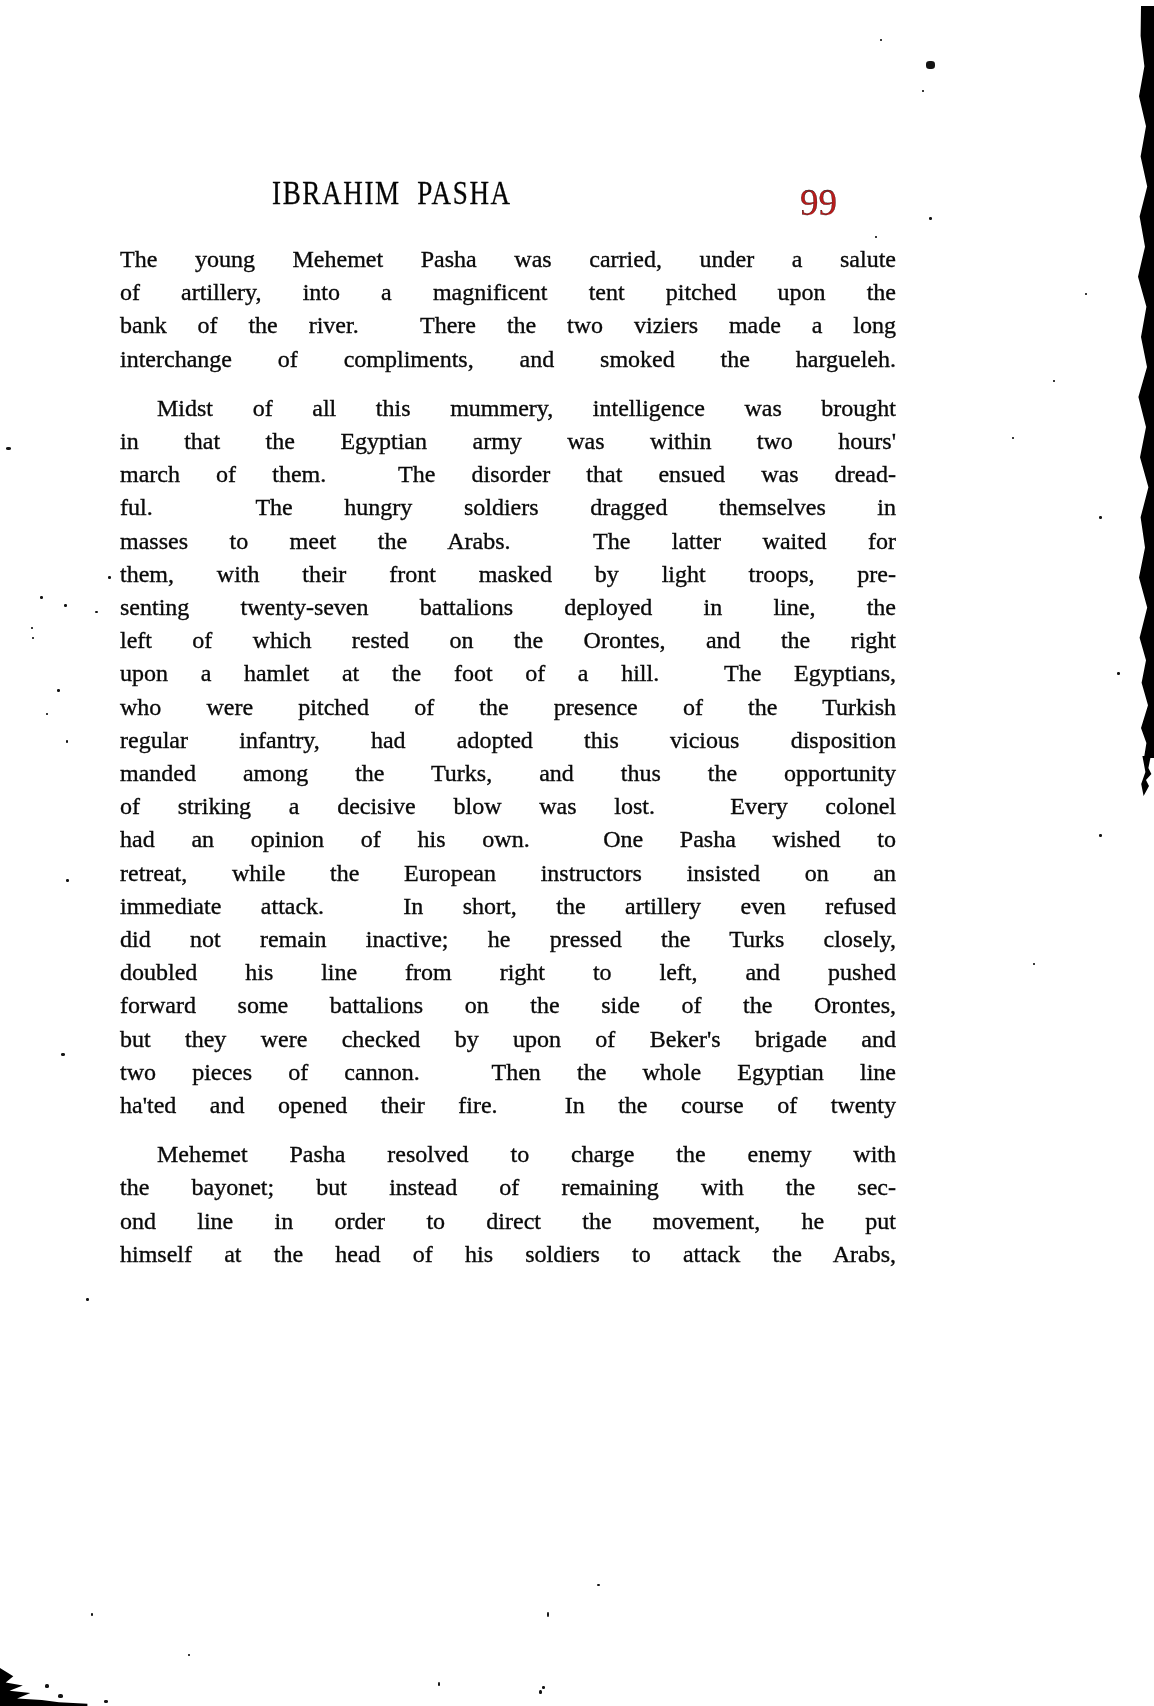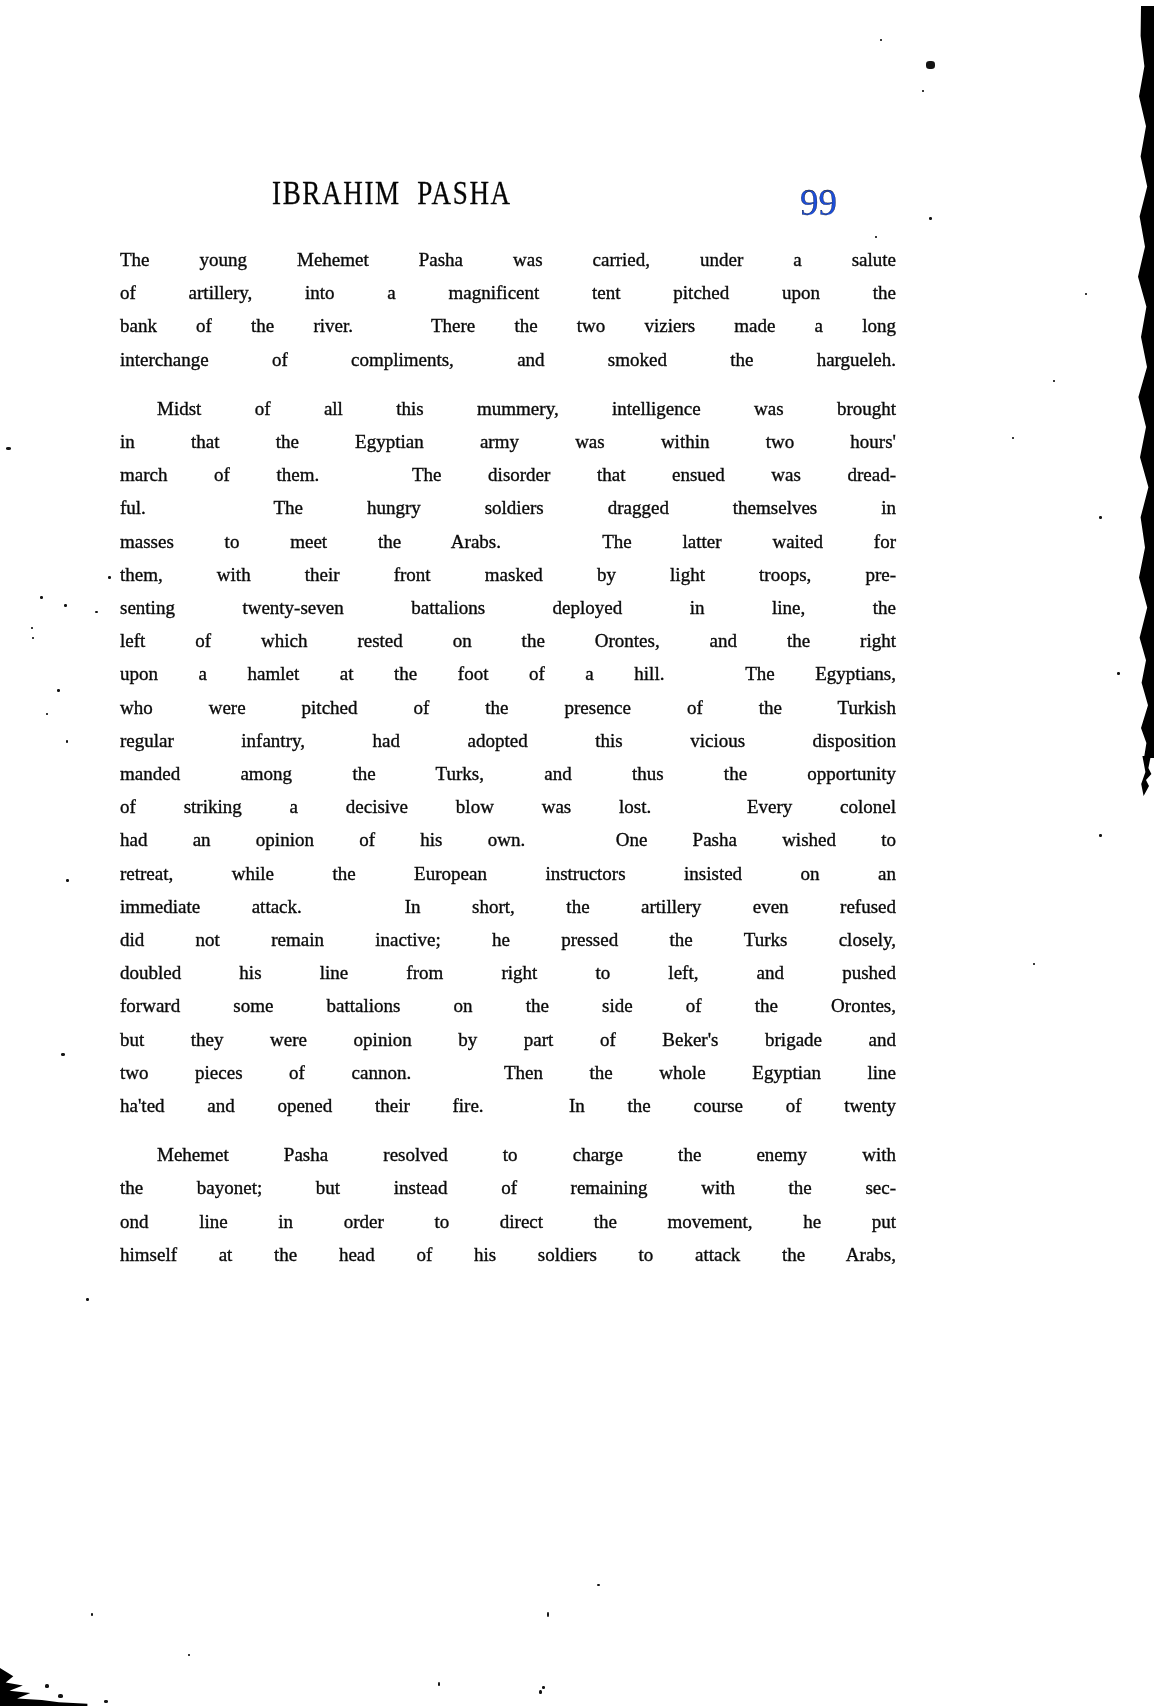--- a/index.html
+++ b/index.html
@@ -17,30 +17,30 @@
   .running-title {
     position: absolute; left: 272px; top: 177px;
     font-size: 33px; line-height: 1;
     letter-spacing: 2px; word-spacing: 10px;
     transform: scaleX(0.82); transform-origin: left center;
     color: #050505; white-space: nowrap;
     -webkit-text-stroke: 0.3px #050505;
   }
   .page-number {
     position: absolute; left: 800px; top: 184px;
-    font-size: 37px; line-height: 1; color: #1d4ed8;
+    font-size: 37px; line-height: 1; color: #b91c1c;
     -webkit-text-stroke: 0.3px #050505;
   }
 
   
   .text-block {
     position: absolute; left: 120px; top: 243px; width: 776px;
   }
   .line {
-    font-size: 19px;
+    font-size: 24px;
     line-height: 33.2px;
     text-align: justify;
     text-align-last: justify;
     -moz-text-align-last: justify;
     word-spacing: 1px;
     white-space: normal;
     color: #0a0a0a;
     -webkit-text-stroke: 0.35px #0a0a0a;
   }
   .line.indent { padding-left: 37px; margin-top: 16px; }
@@ -93,21 +93,21 @@
       <div class="line">who were pitched of the presence of the Turkish</div>
       <div class="line">regular infantry, had adopted this vicious disposition</div>
       <div class="line">manded among the Turks, and thus the opportunity</div>
       <div class="line">of striking a decisive blow was lost.&nbsp; Every colonel</div>
       <div class="line">had an opinion of his own.&nbsp; One Pasha wished to</div>
       <div class="line">retreat, while the European instructors insisted on an</div>
       <div class="line">immediate attack.&nbsp; In short, the artillery even refused</div>
       <div class="line">did not remain inactive; he pressed the Turks closely,</div>
       <div class="line">doubled his line from right to left, and pushed</div>
       <div class="line">forward some battalions on the side of the Orontes,</div>
-      <div class="line">but they were opinion by part of Beker's brigade and</div>
+      <div class="line">but they were checked by upon of Beker's brigade and</div>
       <div class="line">two pieces of cannon.&nbsp; Then the whole Egyptian line</div>
       <div class="line">ha'ted and opened their fire.&nbsp; In the course of twenty</div>
       <div class="line indent">Mehemet Pasha resolved to charge the enemy with</div>
       <div class="line">the bayonet; but instead of remaining with the sec-</div>
       <div class="line">ond line in order to direct the movement, he put</div>
       <div class="line">himself at the head of his soldiers to attack the Arabs,</div>
     </div>
 
   <div class="edge-band"></div>
   <div class="edge-tail"></div>

